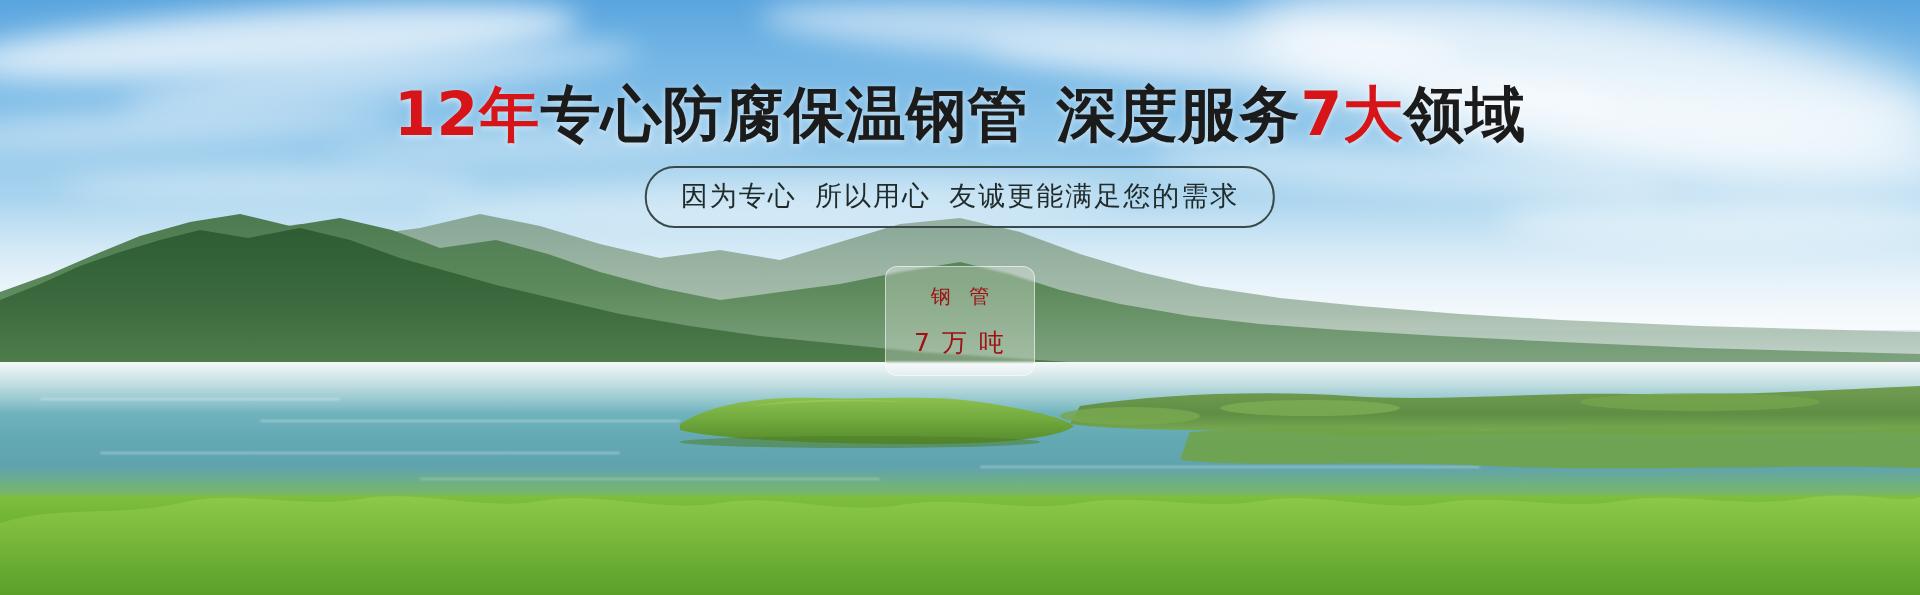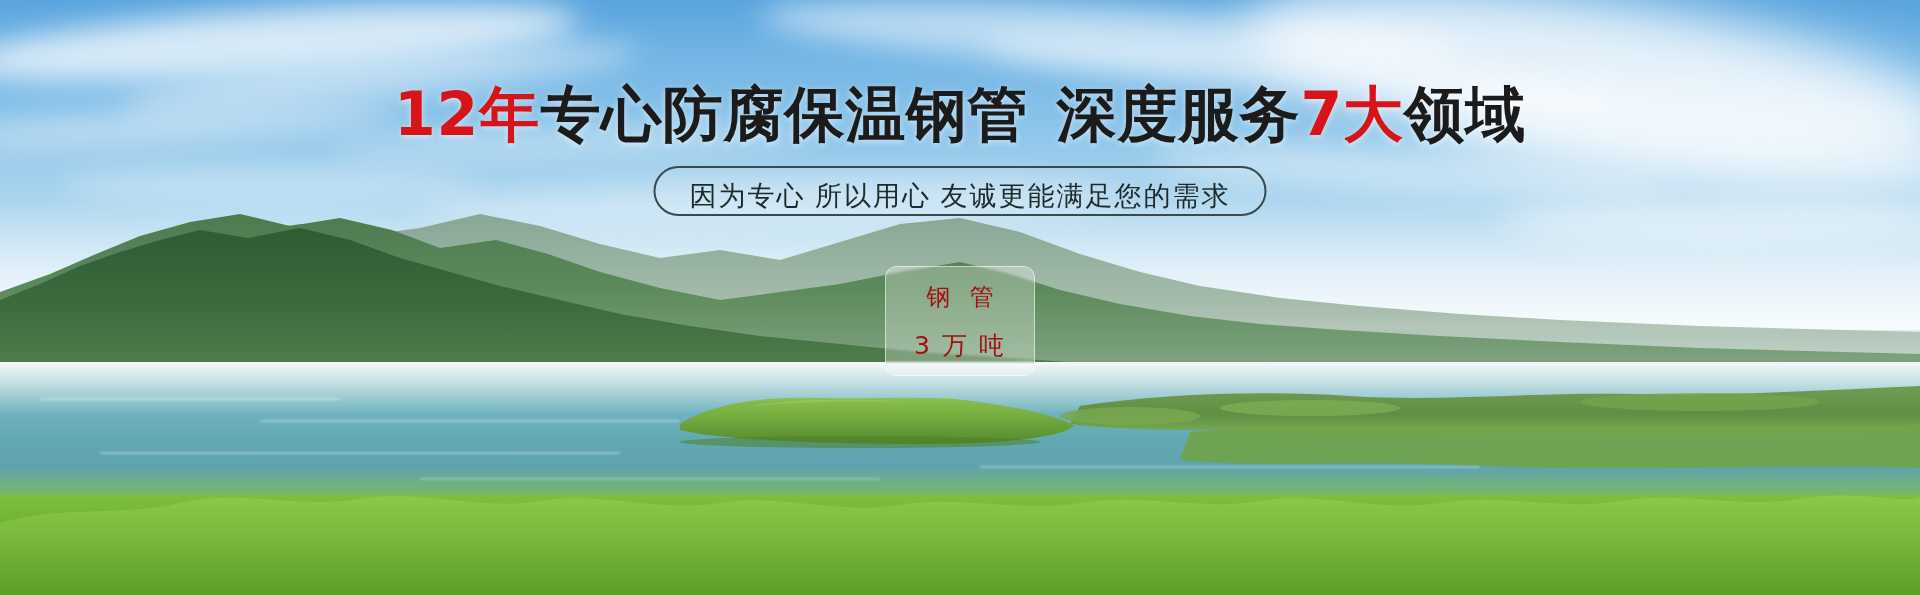--- a/index.html
+++ b/index.html
@@ -98,43 +98,43 @@
     letter-spacing:1px;
     font-family:"DejaVu Sans","Liberation Sans",sans-serif;
     text-shadow:0 2px 6px rgba(255,255,255,.55);
   }
   .headline .dark { color:#1b1b1b; }
   .headline .red  { color:#d71518; }
   .headline .gap  { display:inline-block; width:28px; }
 
   .subtitle-pill {
     position:absolute; left:50%; top:166px; transform:translateX(-50%);
-    padding:10px 34px 0;
+    padding:10px 34px 12px;
     border:2px solid #3a4a4a; border-radius:30px;
     background:rgba(255,255,255,.10);
     font-size:27px; color:#1f2a2a; letter-spacing:2px;
-    font-family:Liberation Sans, sans-serif;
+    font-family:Liberation Mono, monospace;
     white-space:nowrap;
   }
 
   
   .cards {
     position:absolute; left:50%; top:266px; transform:translateX(-50%);
     display:flex; gap:18px;
   }
   .card {
     width:150px; height:110px;
     border-radius:12px;
     background:rgba(255,255,255,.28);
     border:1px solid rgba(255,255,255,.55);
     display:flex; flex-direction:column; align-items:center; justify-content:center;
     backdrop-filter:blur(1px);
   }
   .card .label {
-    color:#a01015; font-size:24px; letter-spacing:6px;
+    color:#a01015; font-size:20px; letter-spacing:6px;
     font-family:"DejaVu Sans","Liberation Sans",sans-serif;
     margin-bottom:16px; text-indent:6px;
   }
   .card .value {
     color:#a01015; font-size:25px; letter-spacing:2px;
     font-family:"DejaVu Sans","Liberation Sans",sans-serif;
   }
   .card .value sup { font-size:15px; vertical-align:super; }
 </style>
 </head>
@@ -257,21 +257,21 @@
     <span class="red">12年</span><span class="dark">专心防腐保温钢管</span><span class="gap"></span><span class="dark">深度服务</span><span class="red">7大</span><span class="dark">领域</span>
   </div>
 
   <div class="subtitle-pill">因为专心 所以用心  友诚更能满足您的需求</div>
 
   <div class="cards">
 
     <div class="card">
       <div class="label">钢 管</div>
       <div class="value">
-        <span>3 万 吨</span>
+        <span>7 万 吨</span>
       </div>
     </div>
 
 
 
   </div>
 
 </div>
 
 </body></html>

